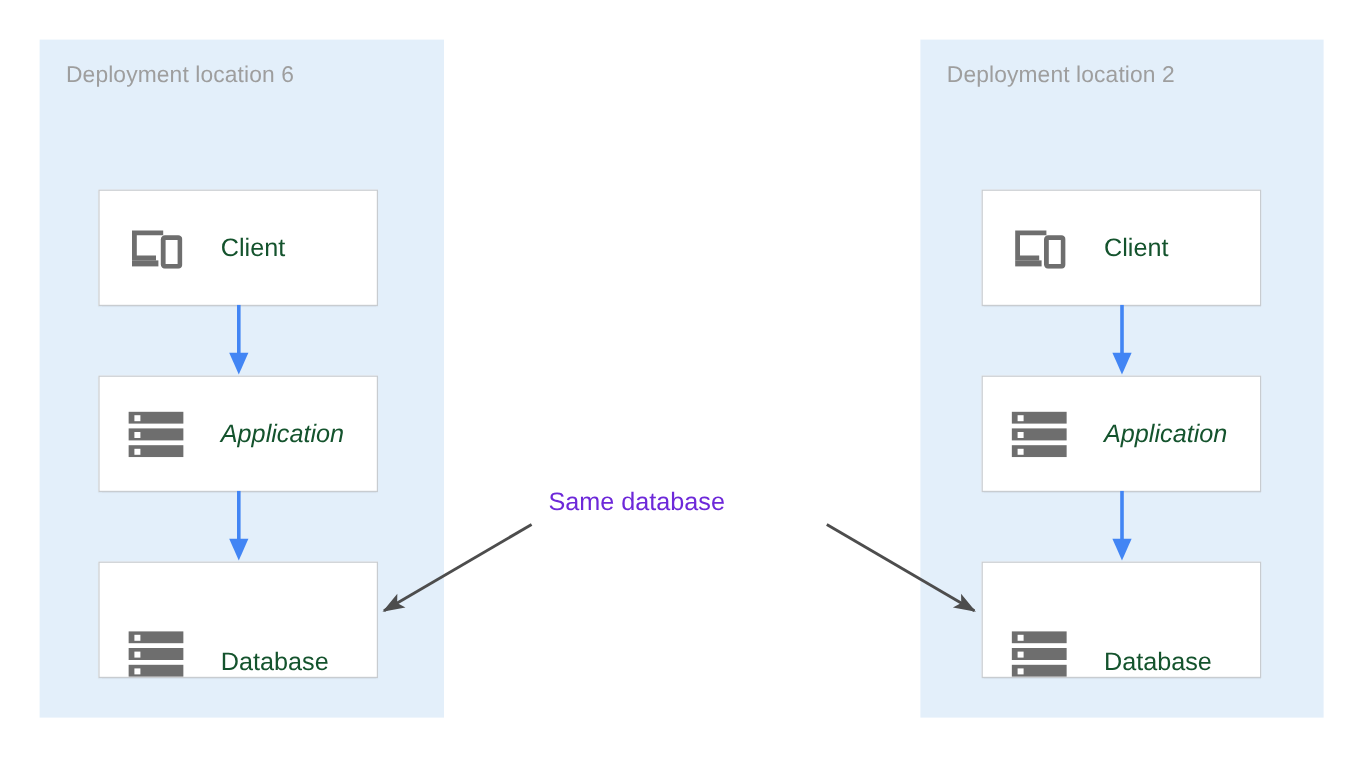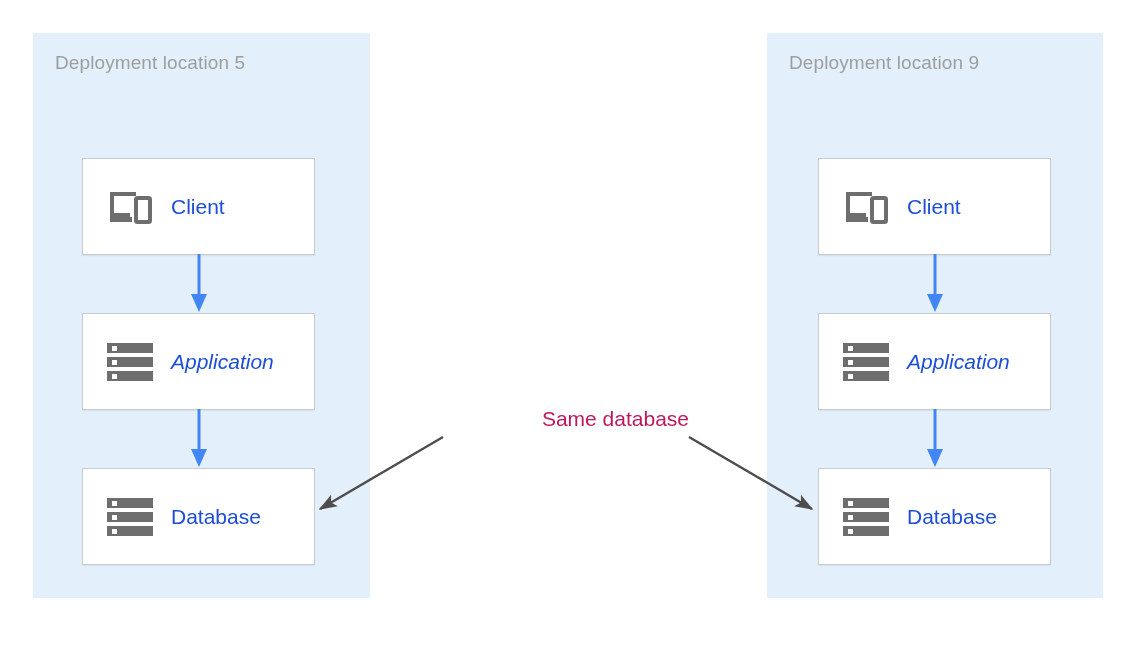--- a/index.html
+++ b/index.html
@@ -49,76 +49,76 @@
     border: 1px solid #c8ccd0;
     box-sizing: border-box;
     display: flex;
     align-items: center;
     box-shadow: 0 1px 1px rgba(0,0,0,0.05);
   }
   #zone-1 .node { left: 49px; }
   #zone-2 .node { left: 51px; }
   .node.row-client { top: 125px; }
   .node.row-app    { top: 280px; font-style: italic; }
-  .node.row-db     { top: 435px; }
+  .node.row-db     { top: 435px; align-items: flex-end; }
 
   .node-icon {
     width: 62px;
     margin-left: 16px;
     flex: 0 0 auto;
     display: flex;
     align-items: center;
     justify-content: center;
   }
   .node-label {
     font-size: 21px;
-    color: #1d4ed8;
-    margin-left: 10px;
+    color: #14532d;
+    margin-left: 23px;
     white-space: nowrap;
   }
 
   
   .vconn {
     position: absolute;
     width: 22px;
     height: 60px;
   }
   #zone-1 .vconn { left: 155px; }
   #zone-2 .vconn { left: 157px; }
   .vconn.c1 { top: 221px; }
   .vconn.c2 { top: 376px; }
 
   
   #center-note {
     position: absolute;
-    left: 443px;
+    left: 457px;
     top: 405px;
     width: 246px;
-    text-align: right;
+    text-align: left;
     font-size: 21px;
     line-height: 27px;
-    color: #be185d;
+    color: #6d28d9;
   }
 
   #cross-arrows {
     position: absolute;
     left: 0;
     top: 0;
     width: 1132px;
     height: 648px;
     pointer-events: none;
   }
 </style>
 </head>
 <body>
 
 <div id="canvas">
 
   <div class="zone" id="zone-1">
-    <div class="zone-title">Deployment location 5</div>
+    <div class="zone-title">Deployment location 6</div>
 
     <div class="node row-client">
       <div class="node-icon">
         <svg width="44" height="34" viewBox="0 0 44 34" aria-hidden="true">
           <path d="M2 2 h26 v4 H6 v17 h16 v4 H2 Z" fill="#6e6e6e"></path>
           <rect x="2" y="27" width="22" height="5" fill="#6e6e6e"></rect>
           <rect x="28" y="8" width="14" height="24" rx="1.5" fill="none" stroke="#6e6e6e" stroke-width="4"></rect>
         </svg>
       </div>
       <div class="node-label">Client</div>
@@ -161,21 +161,21 @@
           <rect x="5" y="3" width="5" height="5" fill="#ffffff"></rect>
           <rect x="5" y="17" width="5" height="5" fill="#ffffff"></rect>
           <rect x="5" y="31" width="5" height="5" fill="#ffffff"></rect>
         </svg>
       </div>
       <div class="node-label">Database</div>
     </div>
   </div>
 
   <div class="zone" id="zone-2">
-    <div class="zone-title">Deployment location 9</div>
+    <div class="zone-title">Deployment location 2</div>
 
     <div class="node row-client">
       <div class="node-icon">
         <svg width="44" height="34" viewBox="0 0 44 34" aria-hidden="true">
           <path d="M2 2 h26 v4 H6 v17 h16 v4 H2 Z" fill="#6e6e6e"></path>
           <rect x="2" y="27" width="22" height="5" fill="#6e6e6e"></rect>
           <rect x="28" y="8" width="14" height="24" rx="1.5" fill="none" stroke="#6e6e6e" stroke-width="4"></rect>
         </svg>
       </div>
       <div class="node-label">Client</div>

